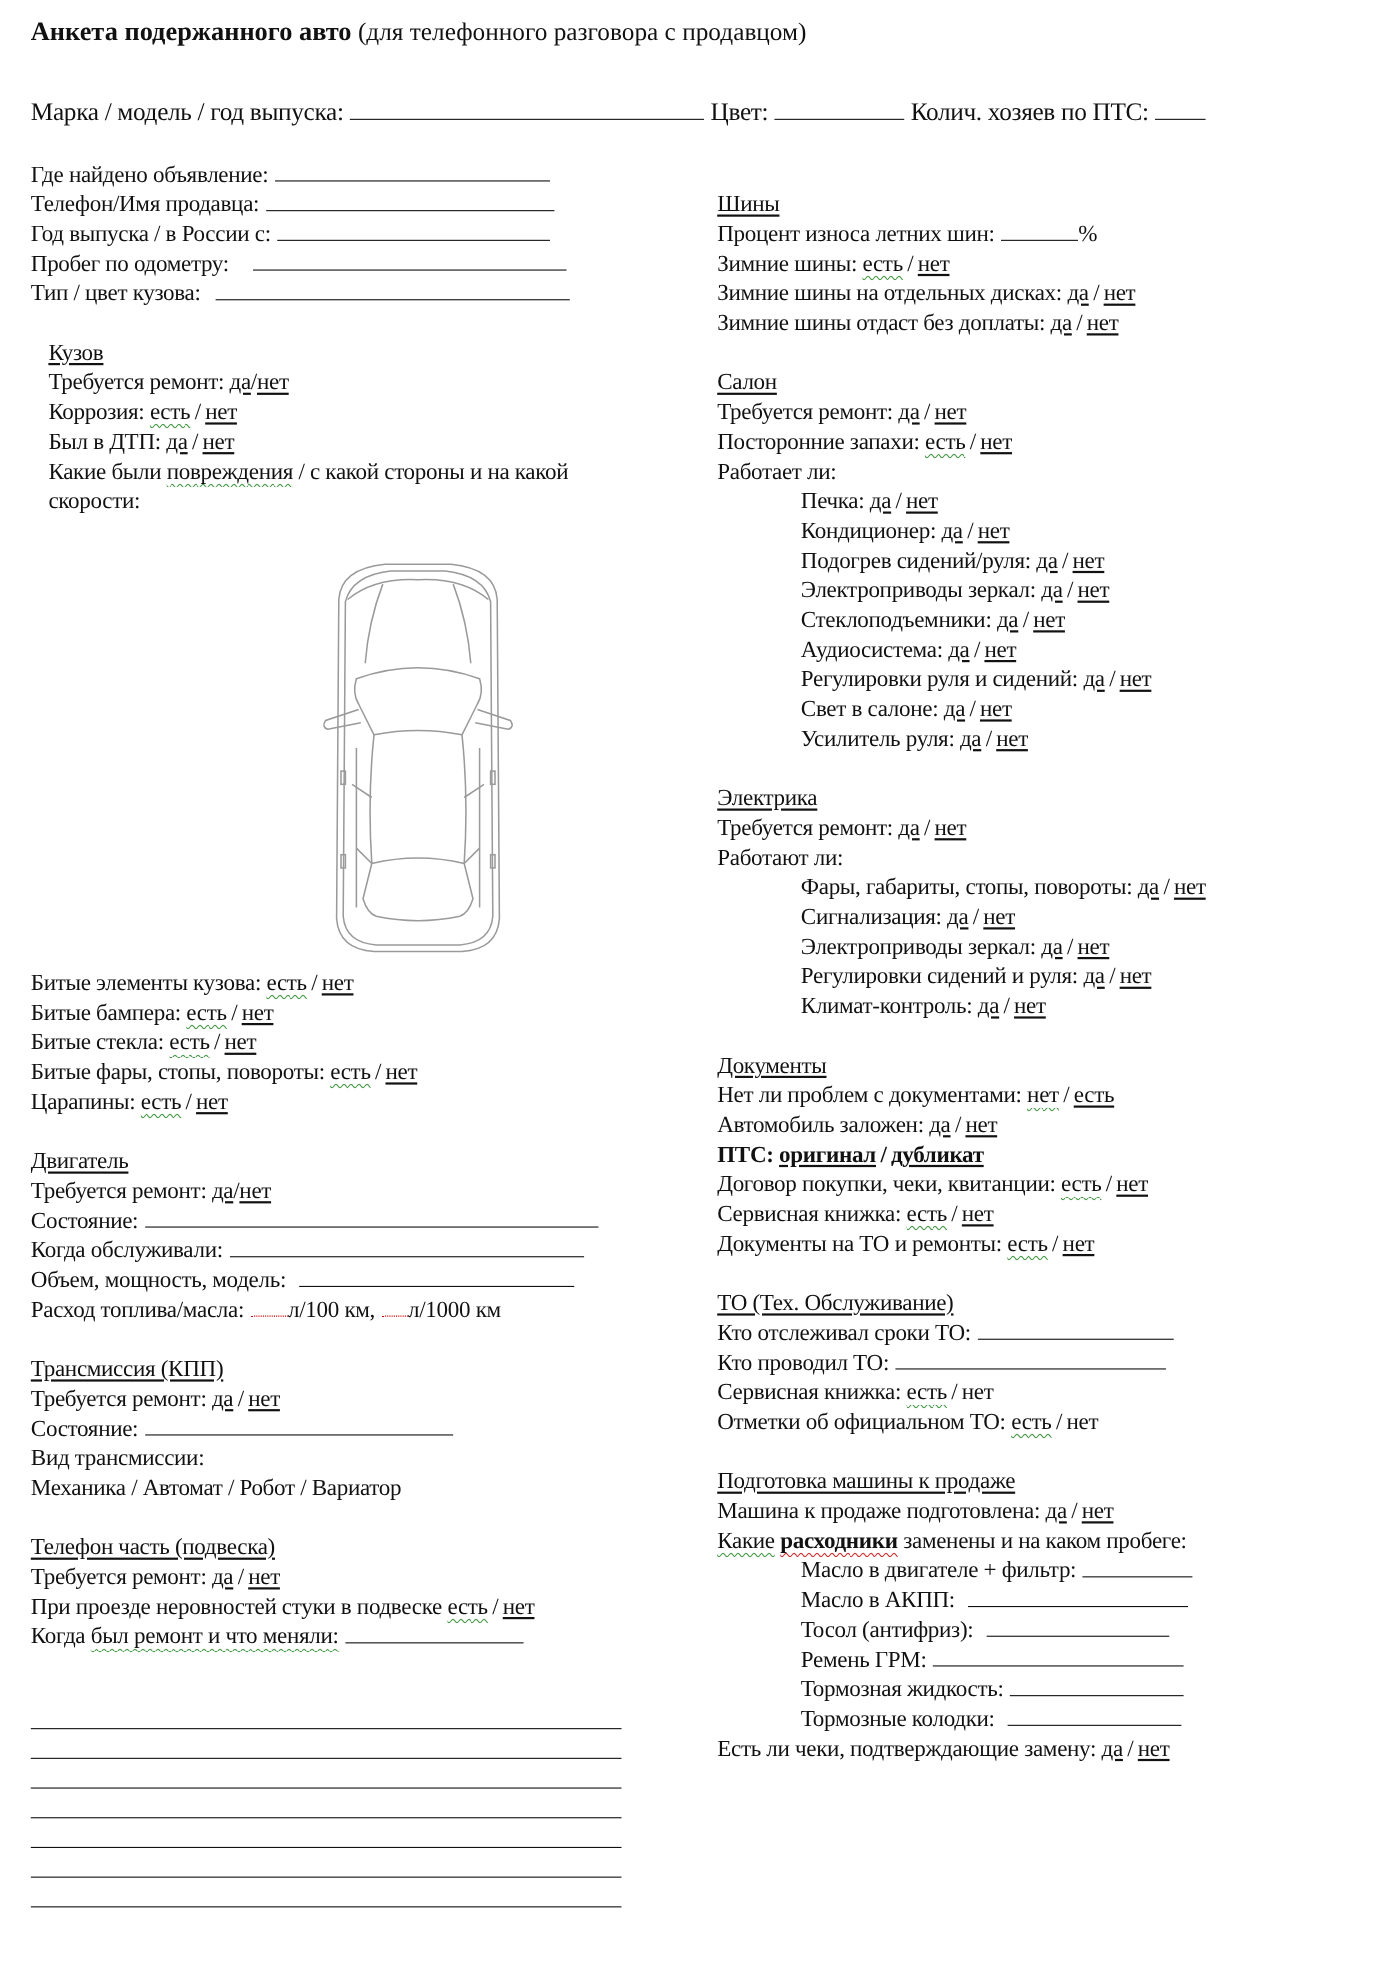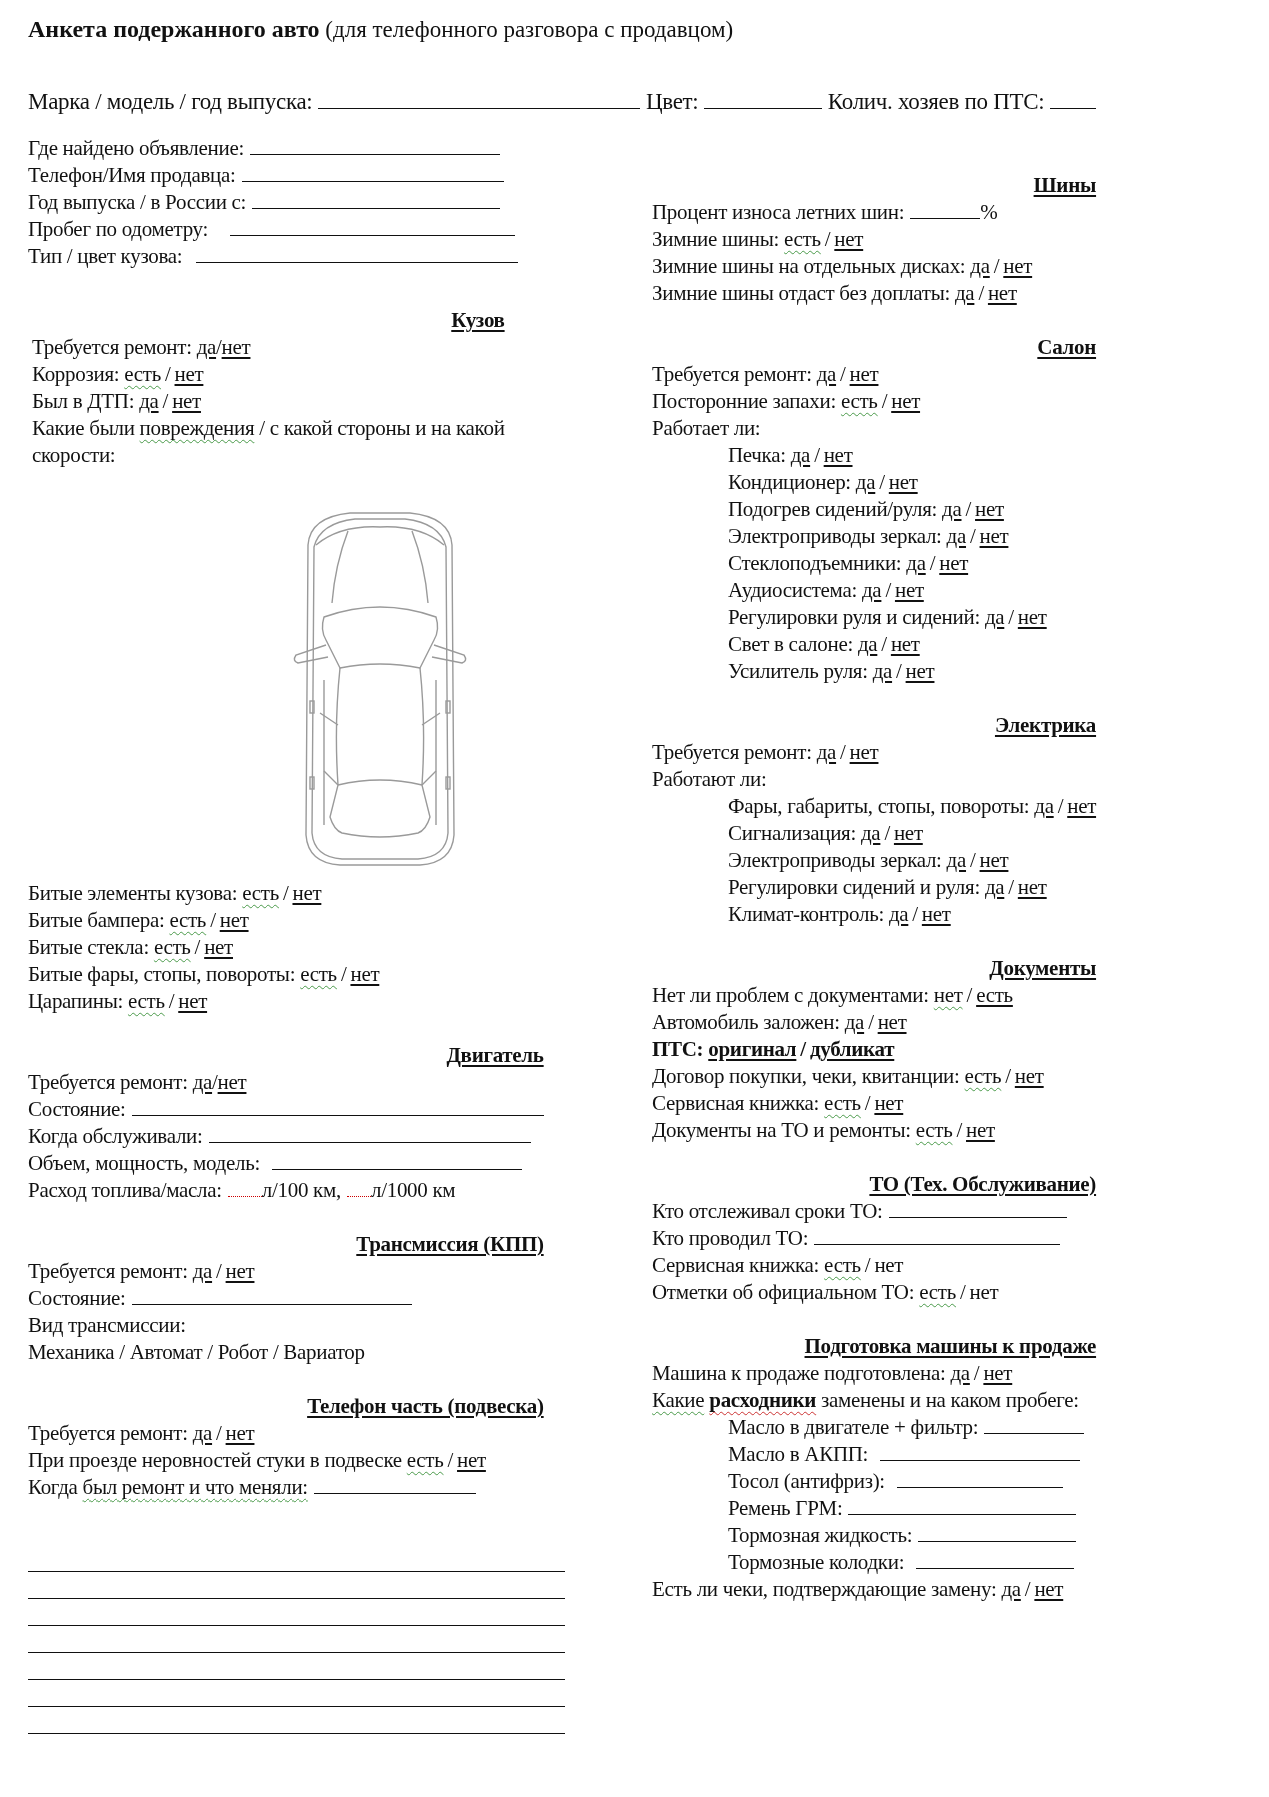--- a/index.html
+++ b/index.html
@@ -4,21 +4,21 @@
 <style>
   html, body { margin: 0; padding: 0; background: #ffffff; }
   body { width: 1269px; height: 1797px; position: relative; overflow: hidden;
          font-family: "Liberation Serif", "DejaVu Serif", serif; color: #111; }
   .t { position: absolute; font-size: 23px; line-height: 27px; white-space: nowrap; letter-spacing: -0.3px; }
   .title { position: absolute; left: 28px; top: 16px; font-size: 23px; white-space: nowrap; }
   .title b { font-size: 24px; }
   .col { position: absolute; }
   .row { font-size: 21px; line-height: 27px; height: 27px; white-space: nowrap; letter-spacing: -0.3px; }
   .ind { padding-left: 76px; }
-  .hdr { font-weight: bold; text-decoration: underline; text-underline-offset: 3px; text-align: right; }
+  .hdr { font-weight: normal; text-decoration: underline; text-underline-offset: 3px; }
   .gap { height: 27px; }
   .opt { text-decoration: underline; text-underline-offset: 3px; }
   .opt.sq { text-decoration: underline wavy #4a9a4a; text-decoration-thickness: 1px; text-underline-offset: 4px; }
   .blank { display: inline-block; border-bottom: 1.5px solid #111; height: 19px; vertical-align: baseline; margin-left: 6px; }
   .blank.sq { border-bottom: 1px dotted #c00; }
   .sep { margin: 0 4px; }
   .rule { position: absolute; left: 28px; width: 537px; border-bottom: 1.5px solid #111; }
   .bold { font-weight: bold; }
   #car { position: absolute; left: 280px; top: 505px; }
 </style>
@@ -29,29 +29,29 @@
   <b>Анкета подержанного авто</b>
   <span>(для телефонного разговора с продавцом)</span>
 </div>
 
 <div class="t" style="left:28px; top:88px;">
   <span>Марка / модель / год выпуска:</span><span class="blank" style="width:322px;"></span>
   <span>Цвет:</span><span class="blank" style="width:118px;"></span>
   <span>Колич. хозяев по ПТС:</span><span class="blank" style="width:46px;"></span>
 </div>
 
-<div class="col" style="left:28px; top:135px;">
+<div class="col" style="left:28px; top:145px;">
   <div class="row"><span>Где найдено объявление:</span><span class="blank" style="width:250px;"></span></div>
   <div class="row"><span>Телефон/Имя продавца:</span><span class="blank" style="width:262px;"></span></div>
   <div class="row"><span>Год выпуска / в России с:</span><span class="blank" style="width:248px;"></span></div>
   <div class="row"><span>Пробег по одометру:</span><span class="blank" style="width:285px; margin-left:22px;"></span></div>
   <div class="row"><span>Тип / цвет кузова:</span><span class="blank" style="width:322px; margin-left:14px;"></span></div>
 </div>
 
-<div class="col" style="left:32px; top:307px;">
+<div class="col" style="left:44px; top:307px;">
   <div class="row hdr">Кузов</div>
   <div class="row"><span>Требуется ремонт:</span> <span class="opt">да</span>/<span class="opt">нет</span></div>
   <div class="row"><span>Коррозия:</span> <span class="opt sq">есть</span><span class="sep">/</span><span class="opt">нет</span></div>
   <div class="row"><span>Был в ДТП:</span> <span class="opt">да</span><span class="sep">/</span><span class="opt">нет</span></div>
   <div class="row"><span>Какие были</span> <span class="opt sq">повреждения</span> <span>/ с какой стороны и на какой</span></div>
   <div class="row">скорости:</div>
 </div>
 
 <svg id="car" width="200" height="365" viewBox="0 0 200 365">
   <g fill="none" stroke="#9a9a9a" stroke-width="1.4">

